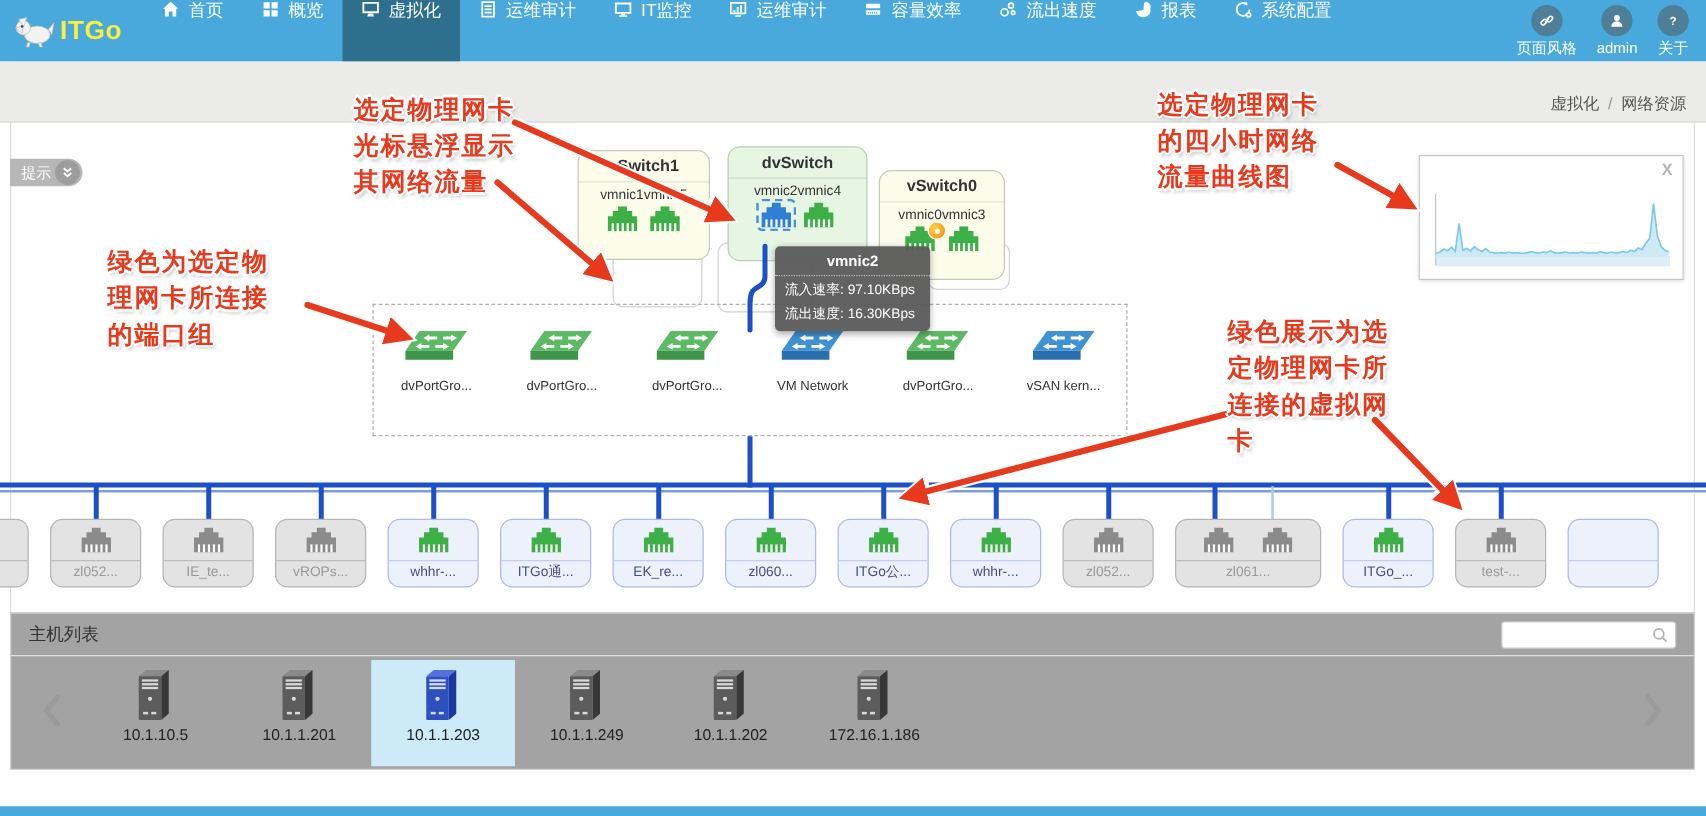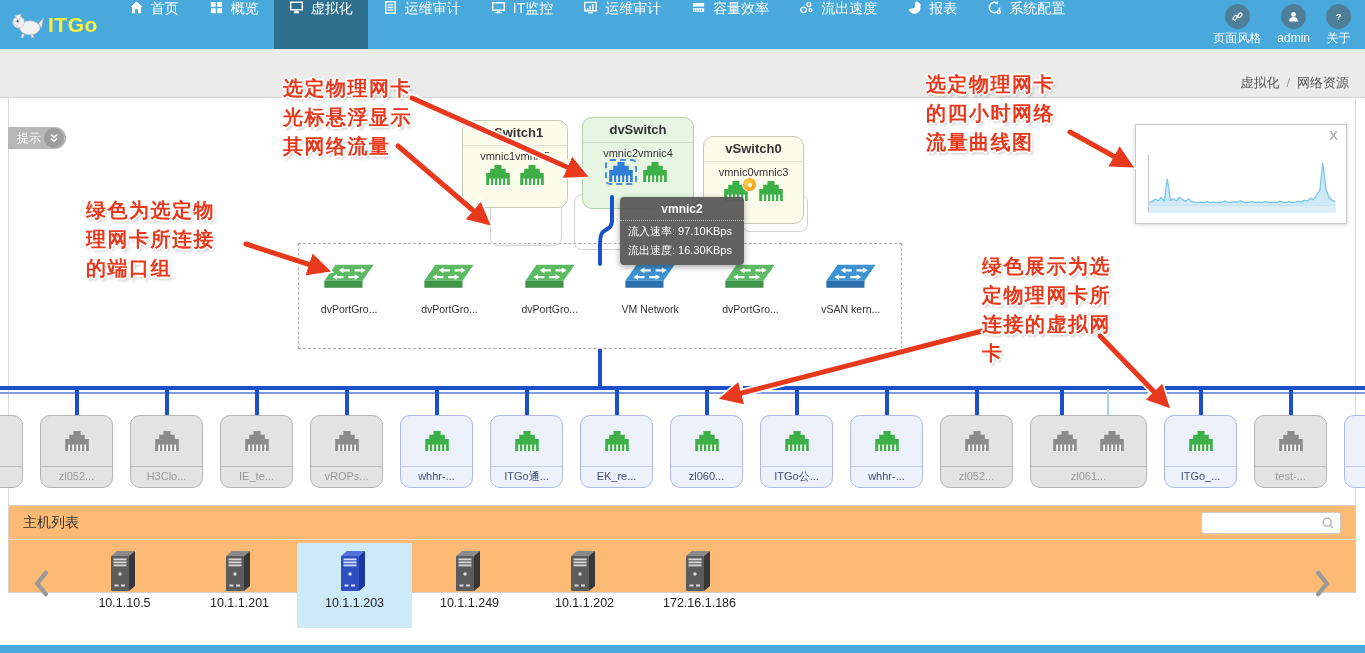--- a/index.html
+++ b/index.html
@@ -64,41 +64,41 @@
   #pg-drop{position:absolute;left:598px;top:349px;width:4px;height:41px;background:#1b50c8;z-index:4}
   #trunk1{position:absolute;left:0;top:386px;width:1365px;height:4px;background:#1b50c8;z-index:3}
   #trunk2{position:absolute;left:0;top:392px;width:1365px;height:2px;background:#7e9ce2;z-index:3}
   
   #vm-row{position:absolute;left:-50px;top:415px;display:flex;gap:17px;z-index:4}
   .vm-slot{position:relative;width:73px;flex:0 0 auto}
   .vm-slot.wide{width:117px}
   .conn{position:absolute;top:-26px;left:calc(50% - 2px);width:4px;height:27px;background:#1b50c8}
   .wide .connA{left:26%}
   .wide .connB{left:66%;width:2px;background:#a6d4d8}
-  .vm-card{position:relative;height:73px;border:1.5px solid #b5b5b5;border-radius:10px;background:#e3e3e3;display:flex;flex-direction:column;box-sizing:border-box;cursor:pointer}
+  .vm-card{position:relative;height:55px;border:1.5px solid #b5b5b5;border-radius:10px;background:#e3e3e3;display:flex;flex-direction:column;box-sizing:border-box;cursor:pointer}
   .vm-nics{flex:1;display:flex;align-items:center;justify-content:space-evenly}
   .vm-nics svg{width:24px;height:20px}
   .vm-label{height:20px;line-height:19px;border-top:1px solid #bdbdbd;font-size:11px;color:#999;text-align:center;overflow:hidden;white-space:nowrap;text-overflow:ellipsis;padding:0 4px}
   .vm-slot.blue .vm-card{background:#edf1fc;border-color:#aeb9e8}
   .vm-slot.blue .vm-label{border-color:#c3cdf0;color:#44507e}
   
   #chart-card{position:absolute;left:1135px;top:124px;width:210px;height:98px;background:#fff;border:1px solid #c9c9c9;box-shadow:0 1px 4px rgba(0,0,0,.18);z-index:6}
   #chart-close{position:absolute;top:3px;right:8px;font-size:13px;font-weight:bold;color:#b3b3b3;cursor:pointer}
   #spark{position:absolute;left:10px;top:24px}
   
   .ann{position:absolute;font-size:20px;font-weight:bold;color:#e8391d;line-height:29px;white-space:pre-line;z-index:12;letter-spacing:1.5px;
        text-shadow:-2px 0 0 #fff,2px 0 0 #fff,0 -2px 0 #fff,0 2px 0 #fff,-1px -1px 0 #fff,1px 1px 0 #fff,-1px 1px 0 #fff,1px -1px 0 #fff,2px 3px 3px rgba(0,0,0,.25)}
   .ann.a0{left:283px;top:74px}
   .ann.a1{left:86px;top:196px}
   .ann.a2{left:926px;top:70px}
   .ann.a3{left:982px;top:252px}
   #wires{position:absolute;left:0;top:0;z-index:5;pointer-events:none}
   #arrows{position:absolute;left:0;top:0;z-index:10;pointer-events:none}
   
-  #host-panel{position:absolute;left:8px;top:505px;width:1348px;height:88px;background:#fdba74;border:1px solid #d2d2d2;box-sizing:border-box;z-index:4}
+  #host-panel{position:absolute;left:8px;top:490px;width:1348px;height:126px;background:#a3a3a3;border:1px solid #d2d2d2;box-sizing:border-box;z-index:4}
   .hp-header{height:33px;border-bottom:1px solid #e0e0e0;display:flex;align-items:center;padding:0 14px}
   .hp-title{font-size:14px;color:#333}
   .hp-search{margin-left:auto;position:relative;width:140px;height:22px}
   .hp-search input{width:100%;height:100%;border:1px solid #ccc;border-radius:3px;box-sizing:border-box;padding:0 24px 0 8px;font-size:12px;outline:none;font-family:inherit}
   .hp-search .s-ic{position:absolute;right:6px;top:4px}
   .hp-search .s-ic svg{width:14px;height:14px}
   .hp-body{position:relative;height:91px}
   #host-strip{position:absolute;left:58px;top:3px;display:flex}
   .host{width:115px;height:85px;display:flex;flex-direction:column;align-items:center;padding-top:7px;box-sizing:border-box;cursor:pointer}
   .host.selected{background:#cdeaf8}
@@ -514,40 +514,20 @@
                   <rect x="2.6" y="11.5" width="1.5" height="5.5"></rect>
                   <rect x="6" y="11.5" width="1.5" height="5.5"></rect>
                   <rect x="9.4" y="11.5" width="1.5" height="5.5"></rect>
                   <rect x="12.8" y="11.5" width="1.5" height="5.5"></rect>
                   <rect x="16.2" y="11.5" width="1.5" height="5.5"></rect>
                 </g>
               </svg>
             </span>
           </div>
           <div class="vm-label">zl052...</div>
-        </div>
-      </div>
-      <div class="vm-slot">
-        <span class="conn"></span>
-        <div class="vm-card">
-          <div class="vm-nics">
-            <span>
-              <svg viewBox="0 0 20 17">
-                <path d="M7 0 13 0 13 3.2 16.6 3.2 16.6 6.8 20 6.8 20 17 0 17 0 6.8 3.4 6.8 3.4 3.2 7 3.2Z" fill="#8b8b8b"></path>
-                <g fill="#fff">
-                  <rect x="2.6" y="11.5" width="1.5" height="5.5"></rect>
-                  <rect x="6" y="11.5" width="1.5" height="5.5"></rect>
-                  <rect x="9.4" y="11.5" width="1.5" height="5.5"></rect>
-                  <rect x="12.8" y="11.5" width="1.5" height="5.5"></rect>
-                  <rect x="16.2" y="11.5" width="1.5" height="5.5"></rect>
-                </g>
-              </svg>
-            </span>
-          </div>
-          <div class="vm-label">H3Clo...</div>
         </div>
       </div>
       <div class="vm-slot">
         <span class="conn"></span>
         <div class="vm-card">
           <div class="vm-nics">
             <span>
               <svg viewBox="0 0 20 17">
                 <path d="M7 0 13 0 13 3.2 16.6 3.2 16.6 6.8 20 6.8 20 17 0 17 0 6.8 3.4 6.8 3.4 3.2 7 3.2Z" fill="#8b8b8b"></path>
                 <g fill="#fff">

